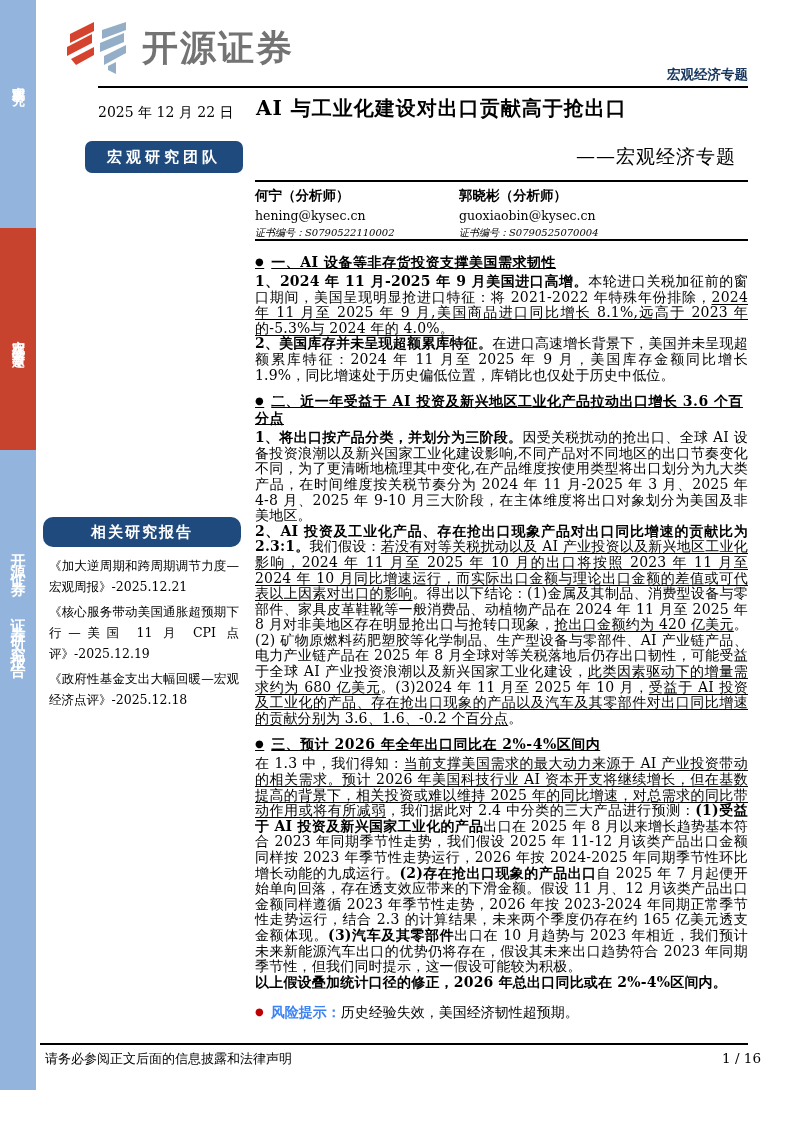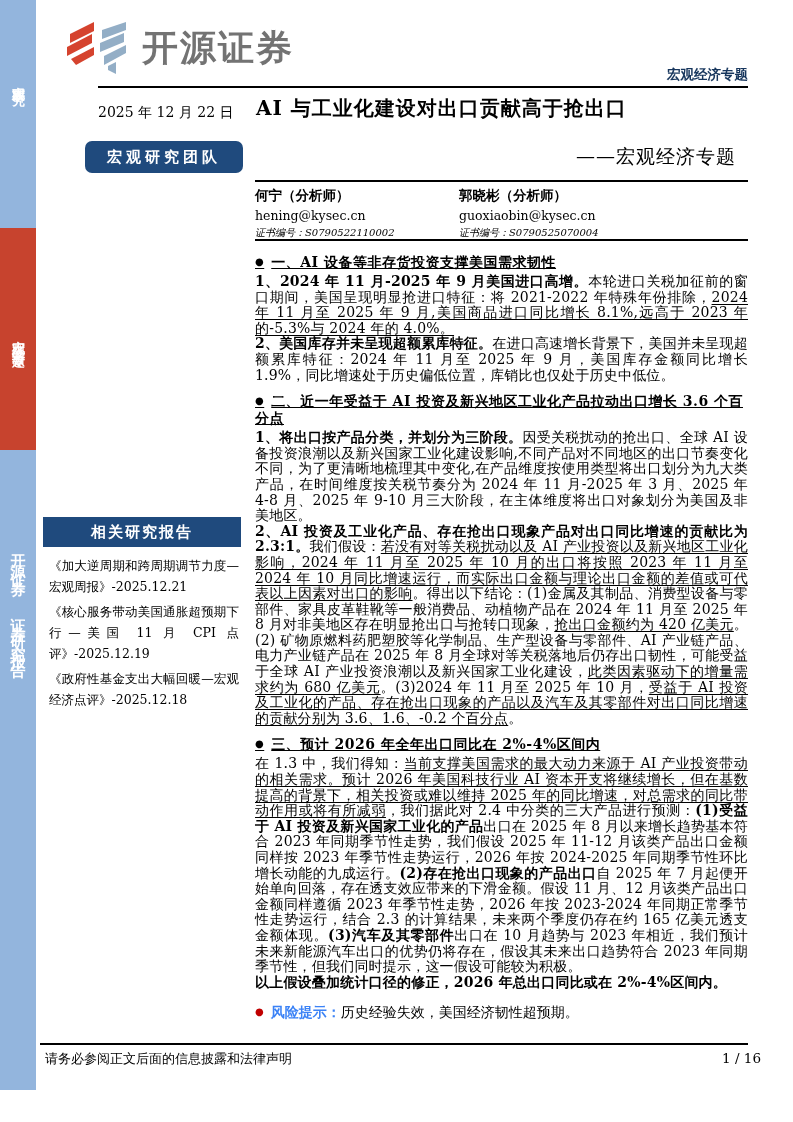--- a/index.html
+++ b/index.html
@@ -67,21 +67,21 @@
   .body-par{
     margin:0;font-size:14px;line-height:15.6px;text-align:justify;letter-spacing:0.2px;
   }
   .body-par .b{font-weight:bold;}
   .body-par .u{text-decoration:underline;text-underline-offset:2px;}
   .risk{margin-top:14px;font-size:14px;line-height:16px;}
   .risk .risk-label{color:#3b82f6;font-weight:bold;text-align:center;}
   
   .related-badge{
     position:absolute;left:43px;top:517px;width:198px;height:30px;
-    background:#1f4a7d;border-radius:0;color:#fff;font-weight:bold;font-size:15px;
+    background:#1f4a7d;border-radius:10px;color:#fff;font-weight:bold;font-size:15px;
     display:flex;align-items:center;justify-content:center;letter-spacing:2px;
   }
   .related-list{position:absolute;left:45px;top:551px;width:198px;}
   .related-item{font-size:12.5px;line-height:21px;text-align:justify;margin:4px;}
   
   .rule.footer{left:40px;top:1043px;width:708px;height:1.5px;}
   .footer-text{position:absolute;left:45px;top:1050px;font-size:13px;}
   .page-num{position:absolute;right:32px;top:1050px;font-size:13.5px;}
 </style>
 </head>

